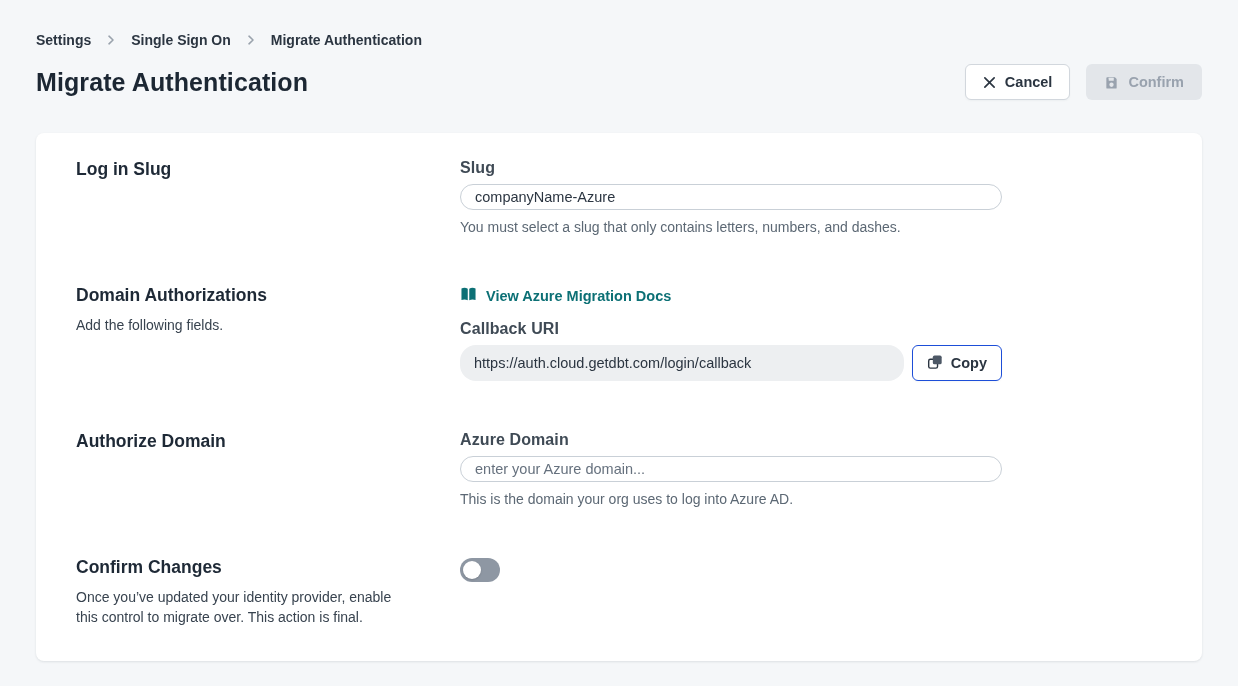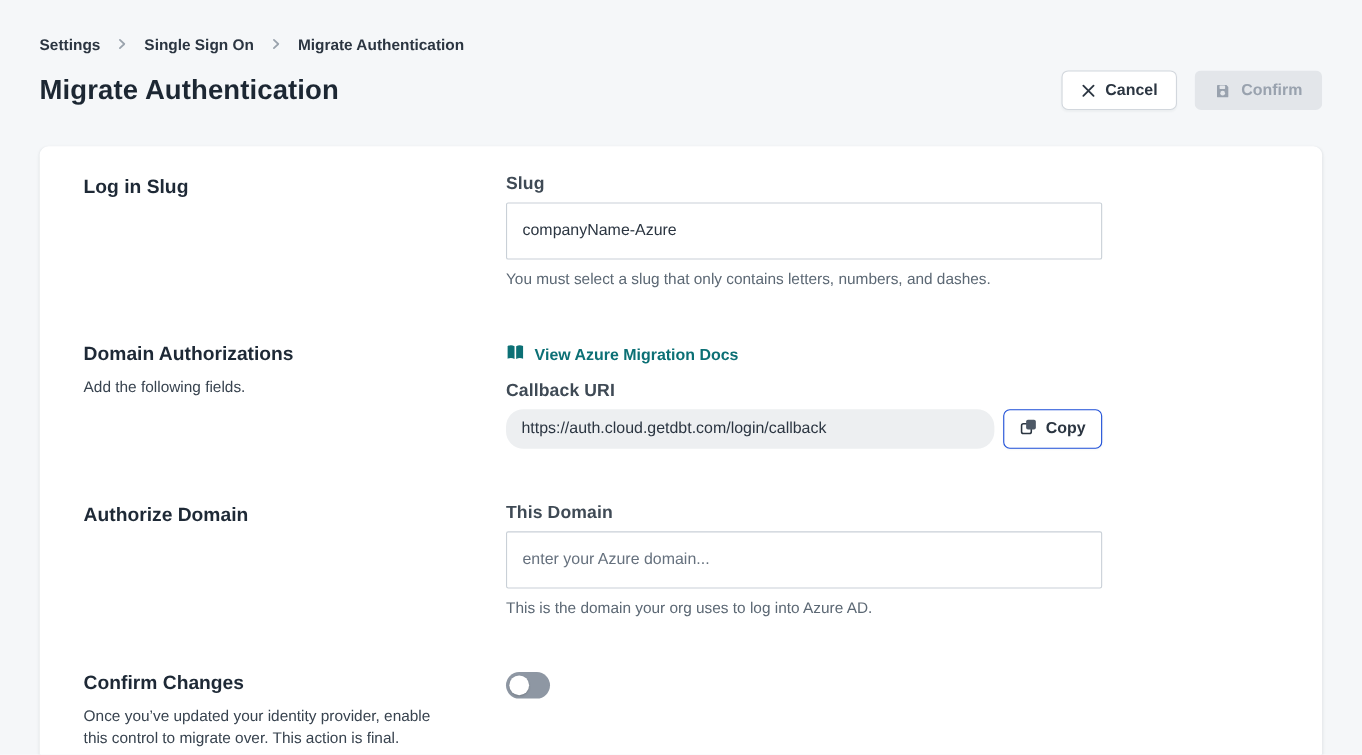--- a/index.html
+++ b/index.html
@@ -61,22 +61,22 @@
   .section-heading { font-size: 17.5px; font-weight: 700; color: #1e2936; }
   .section-desc { margin-top: 9px; font-size: 14px; color: #38434f; line-height: 1.45; }
   .section-desc.narrow { max-width: 340px; }
 
   .field-label {
     display: block;
     font-size: 16px; font-weight: 700; color: #3f4a55;
     margin-bottom: 7px; letter-spacing: .1px;
   }
   .text-input {
-    width: 100%; height: 52px;
-    border: 1px solid #c9d0d7; border-radius: 2px;
+    width: 100%; height: 26px;
+    border: 1px solid #c9d0d7; border-radius: 14px;
     padding: 0 14px; font-size: 14.5px; color: #2b3541;
     font-family: inherit; background: #fff; outline: none;
   }
   .text-input::placeholder { color: #66717e; opacity: 1; }
   .helper-text { margin-top: 9px; font-size: 14px; color: #5c6874; }
 
   .docs-link {
     display: inline-flex; align-items: center; gap: 9px;
     font-size: 14.5px; font-weight: 700; color: #0c7075;
     cursor: pointer; margin-top: 2px;
@@ -200,21 +200,21 @@
           </div>
         </div>
       </div>
     </div>
 
     <div class="row">
       <div>
         <h2 class="section-heading">Authorize Domain</h2>
       </div>
       <div>
-        <label class="field-label">This Domain</label>
+        <label class="field-label">Azure Domain</label>
         <input class="text-input" type="text" placeholder="enter your Azure domain..." style="">
         <div class="helper-text">This is the domain your org uses to log into Azure AD.</div>
       </div>
     </div>
 
     <div class="row">
       <div>
         <h2 class="section-heading">Confirm Changes</h2>
         <p class="section-desc narrow">Once you’ve updated your identity provider, enable this control to migrate over. This action is final.</p>
       </div>

